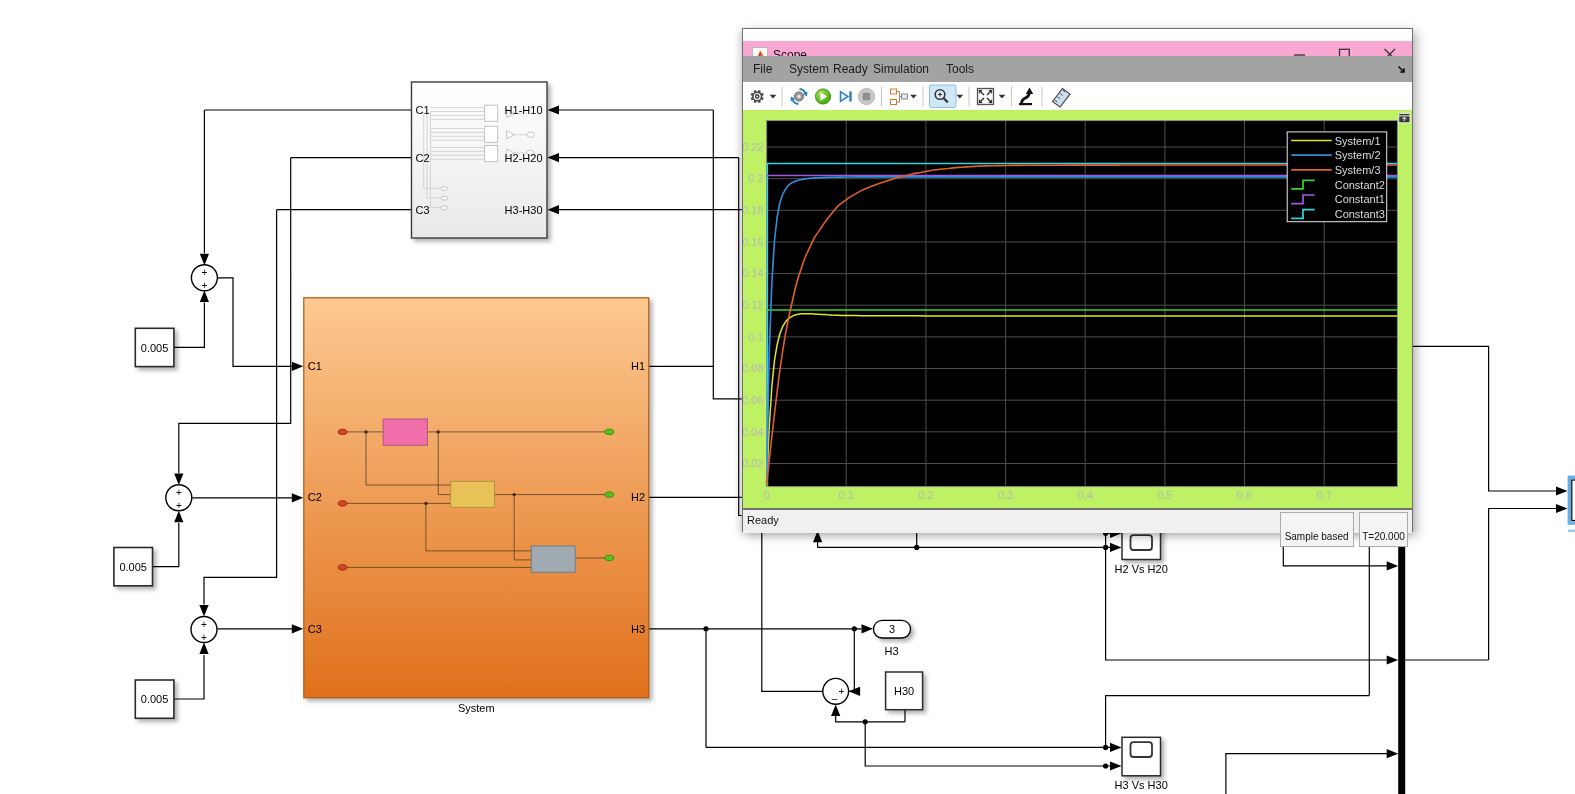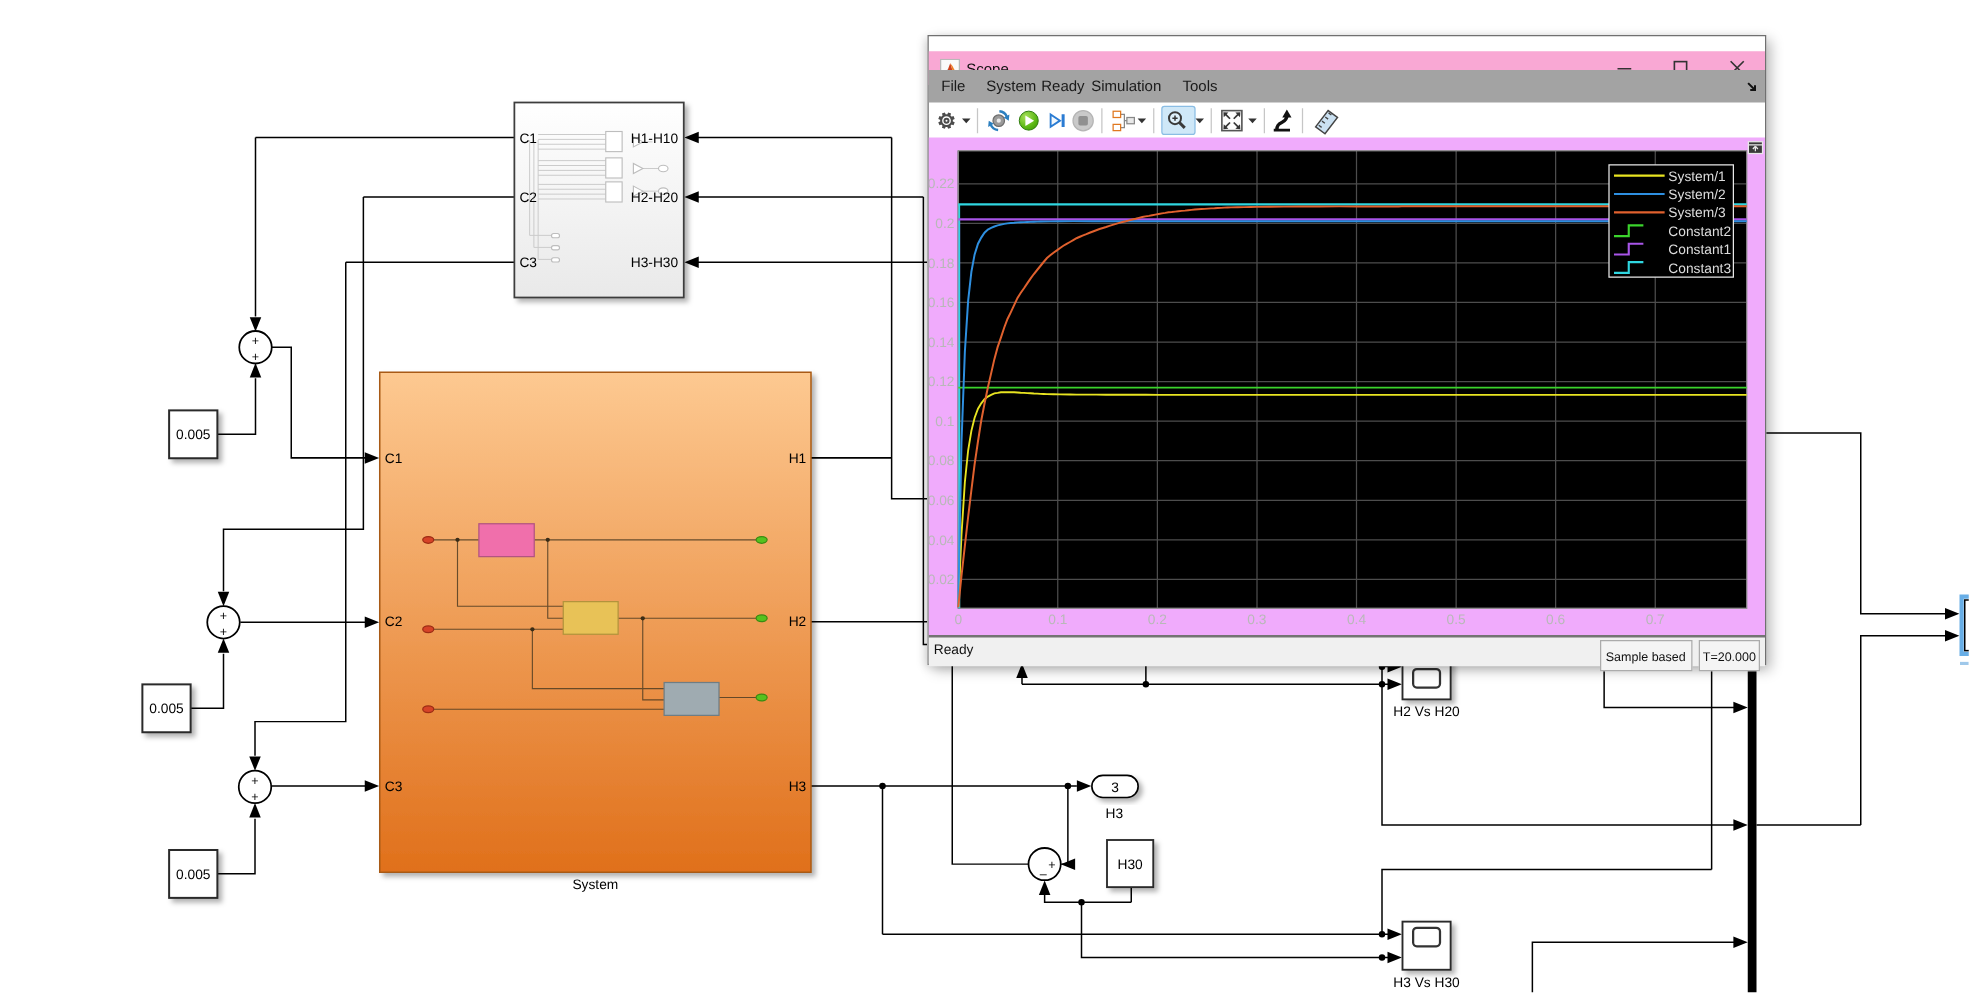--- a/index.html
+++ b/index.html
@@ -3,23 +3,23 @@
 <style>
 html,body{margin:0;padding:0;width:1575px;height:794px;overflow:hidden;background:#fff;
 font-family:"Liberation Sans",sans-serif;}
 #canvas{position:absolute;left:0;top:0;width:1575px;height:794px;}
 .win{position:absolute;left:742px;top:28px;width:669px;height:502px;background:#fff;
 border:1px solid #707070;box-shadow:4px 4px 10px rgba(0,0,0,0.28),-3px 2px 7px rgba(0,0,0,0.13);z-index:5;}
 .titlebar{position:absolute;left:0;top:12px;width:669px;height:27px;background:#f9a8d4;}
 .title{position:absolute;left:30px;top:7px;font-size:12px;color:#111;}
 .menubar{position:absolute;left:0;top:27px;width:669px;height:26px;background:#a3a3a3;font-size:12px;color:#1a1a1a;}
 .menubar span{position:absolute;top:6px;}
-.plotarea{position:absolute;left:0;top:81px;width:669px;height:398px;background:#f0abfc;}
+.plotarea{position:absolute;left:0;top:81px;width:669px;height:398px;background:#bef264;}
 .statusbar{position:absolute;left:0;top:479px;width:669px;height:23px;background:#f0f0f0;border-top:2px solid #737373;font-size:11px;color:#111;}
-.cell{position:absolute;top:2px;height:15px;border:1px solid #ababab;background:#f4f4f4;font-size:10px;padding:8px 0 0 0;text-align:center;white-space:nowrap;overflow:hidden;}
+.cell{position:absolute;top:2px;height:15px;border:1px solid #ababab;background:#f4f4f4;font-size:10px;padding:18px 0 0 0;text-align:center;white-space:nowrap;overflow:hidden;}
 </style></head><body>
 <svg id="canvas" width="1575" height="794" viewBox="0 0 1575 794">
 <defs>
 <linearGradient id="gsub" x1="0" y1="0" x2="0" y2="1">
         <stop offset="0" stop-color="#ffffff"></stop>
         <stop offset="1" stop-color="#e9e9e9"></stop>
       </linearGradient>
 <linearGradient id="gsys" x1="0" y1="0" x2="0" y2="1">
         <stop offset="0" stop-color="#fdc991"></stop>
         <stop offset="1" stop-color="#e0701b"></stop>

